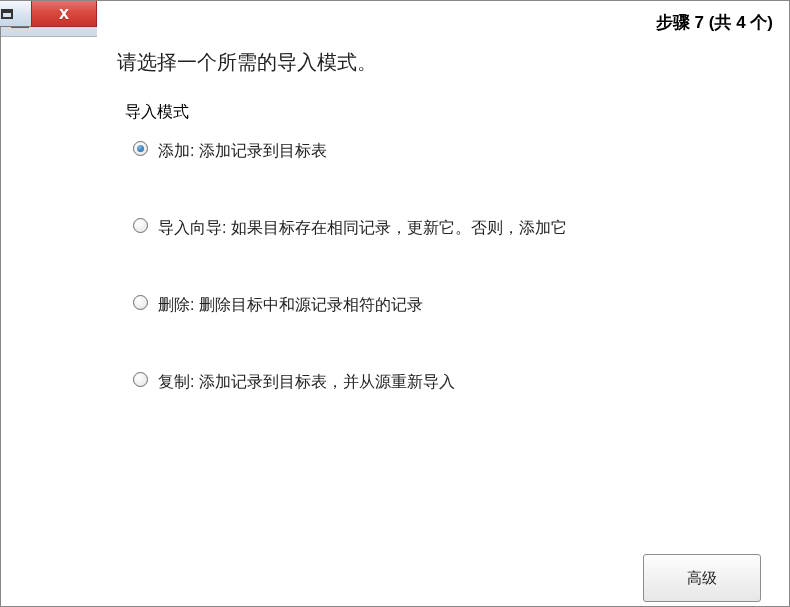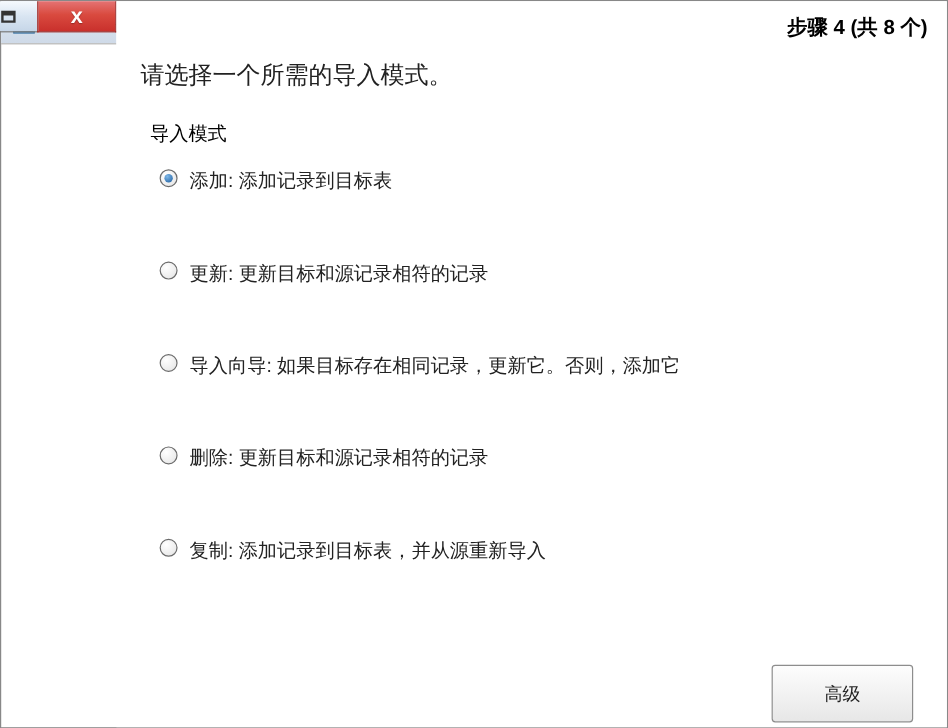--- a/index.html
+++ b/index.html
@@ -192,42 +192,38 @@
       <div class="wc-btn wc-max">
         <span class="wc-sym max-sym"></span>
       </div>
       <div class="wc-btn wc-close">
         <span class="wc-close-x">x</span>
       </div>
     </div>
   </div>
 
   <div class="content">
-    <div class="step-indicator">步骤 4 (共 8 个)</div>
+    <div class="step-indicator">步骤 7 (共 4 个)</div>
     <div class="prompt">请选择一个所需的导入模式。</div>
     <div class="group-label">导入模式</div>
 
     <div class="radio-list">
       <div class="radio-item">
         <span class="radio-outer">
             <span class="radio-inner"></span>
           </span>
         <span class="radio-label">添加: 添加记录到目标表</span>
       </div>
       <div class="radio-item">
         <span class="radio-outer"></span>
-        <span class="radio-label">更新: 更新目标和源记录相符的记录</span>
+        <span class="radio-label">导入向导: 如果目标存在相同记录，更新它。否则，添加它</span>
       </div>
       <div class="radio-item">
         <span class="radio-outer"></span>
-        <span class="radio-label">导入向导: 如果目标存在相同记录，更新它。否则，添加它</span>
-      </div>
-      <div class="radio-item">
-        <span class="radio-outer"></span>
-        <span class="radio-label">删除: 更新目标和源记录相符的记录</span>
+        <span class="radio-label">删除: 删除目标中和源记录相符的记录</span>
       </div>
       <div class="radio-item">
         <span class="radio-outer"></span>
         <span class="radio-label">复制: 添加记录到目标表，并从源重新导入</span>
       </div>
     </div>
 
     <div class="footer">
       <button class="adv-btn">高级</button>
     </div>

